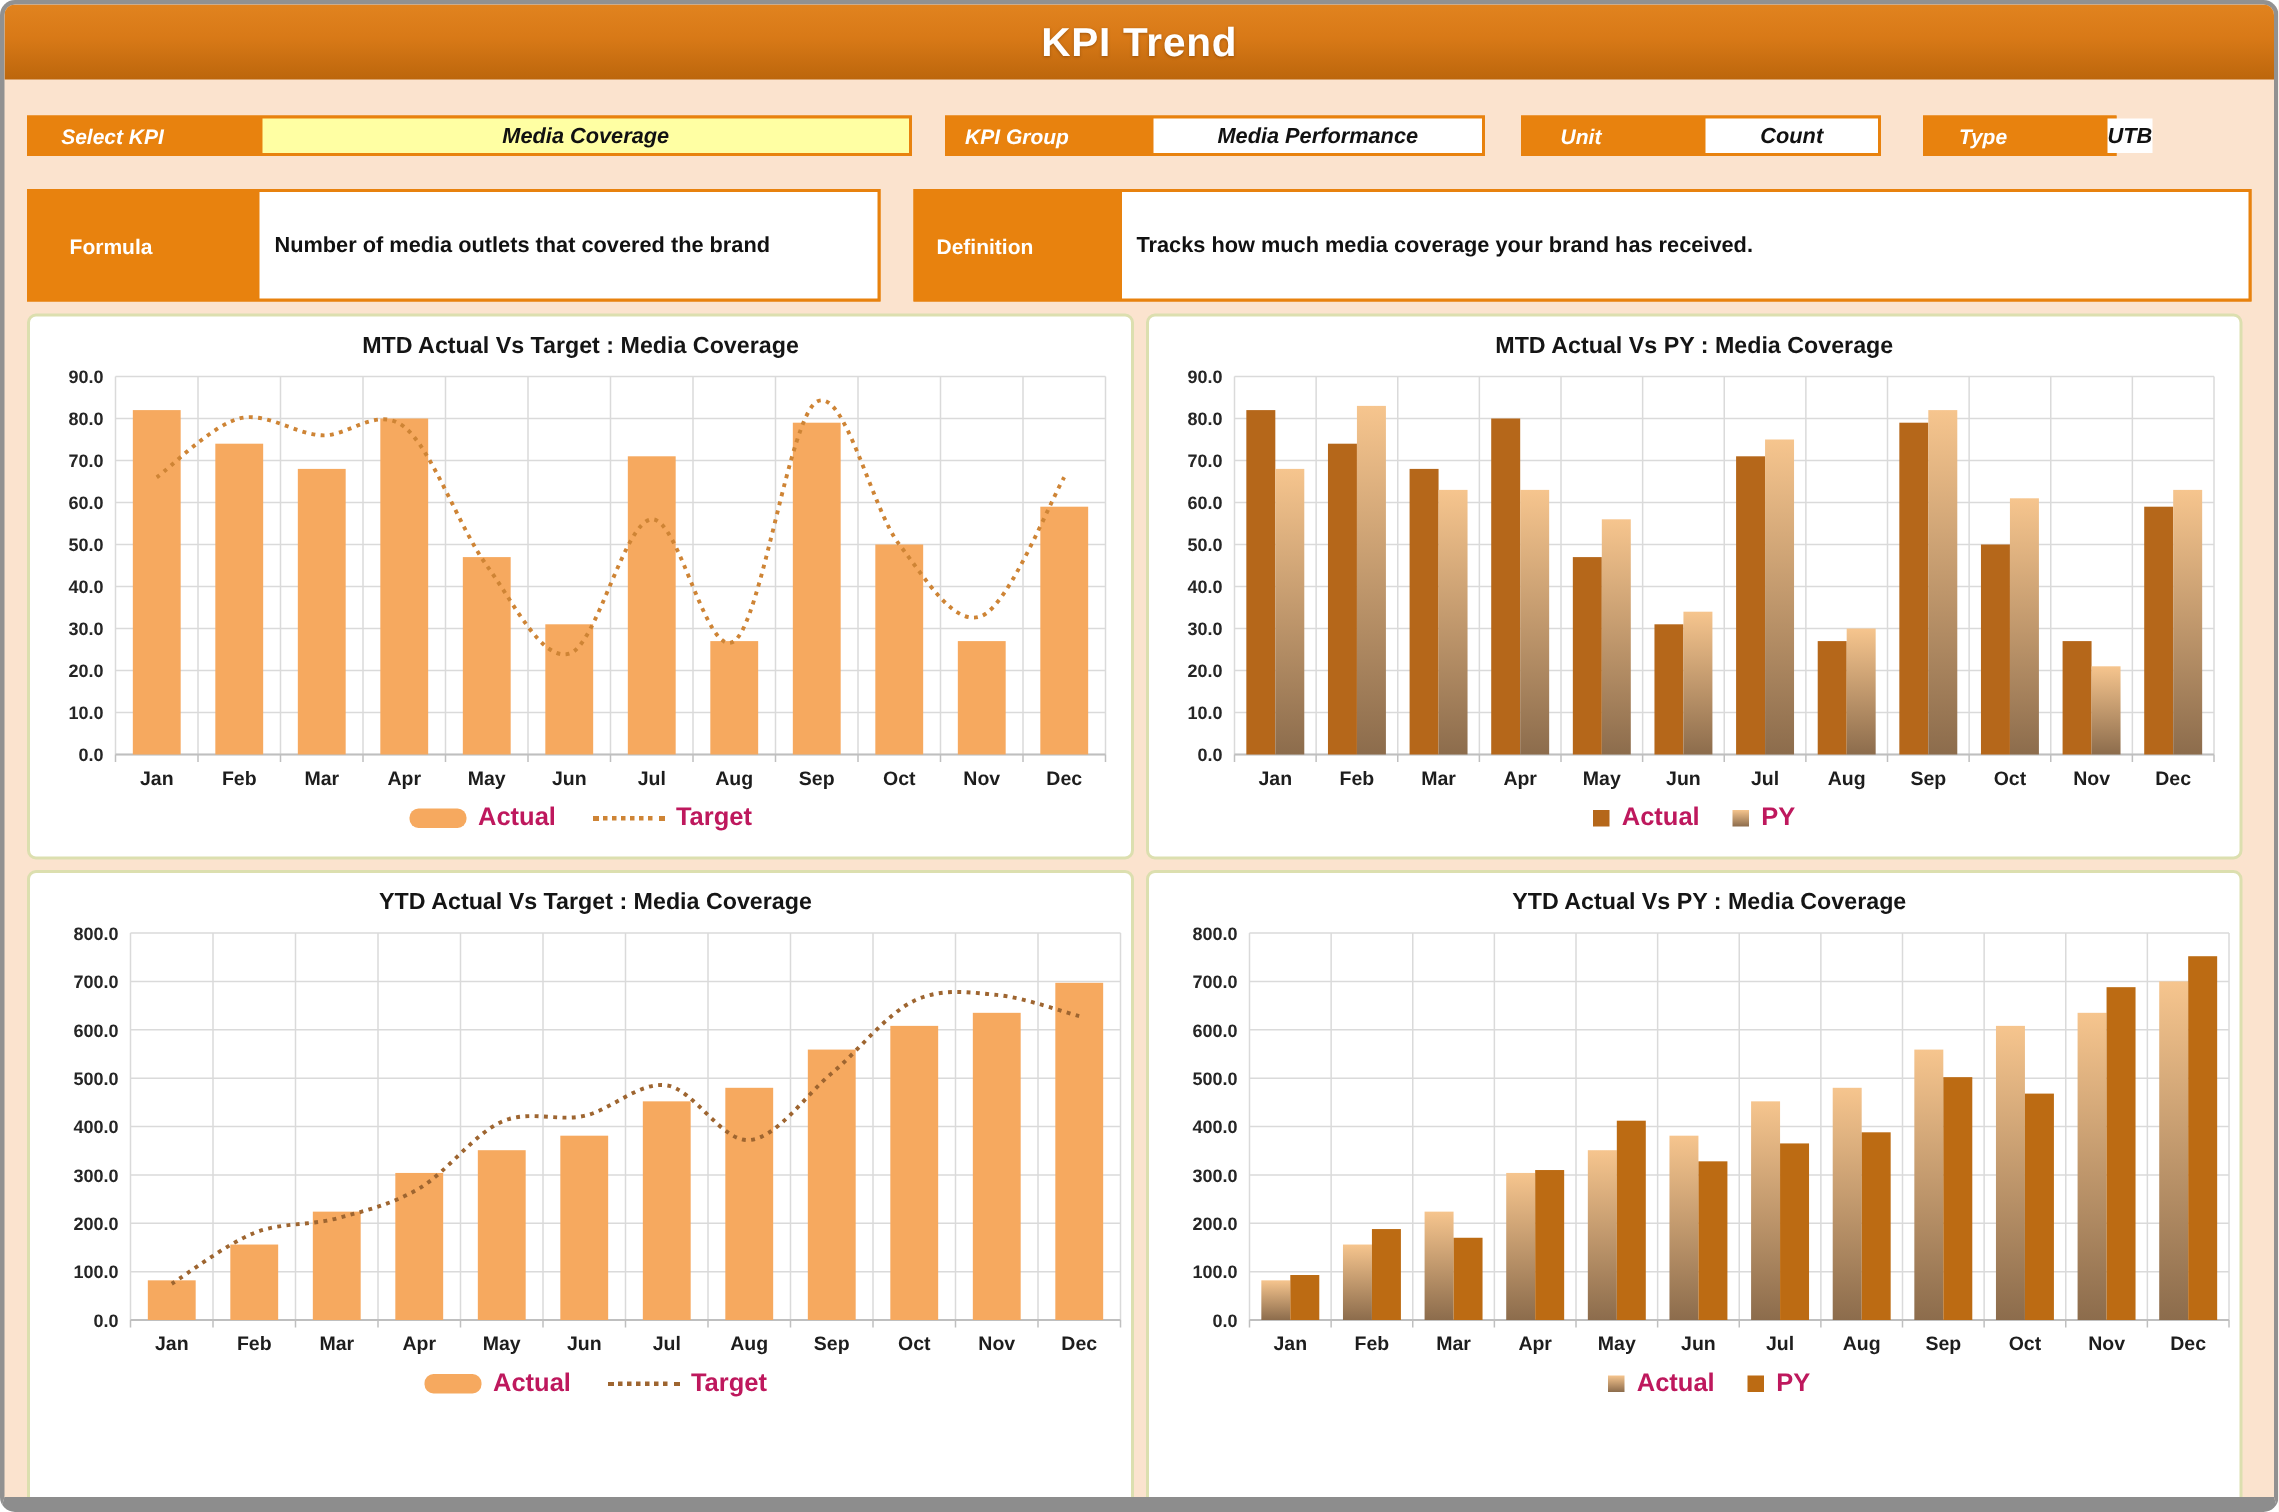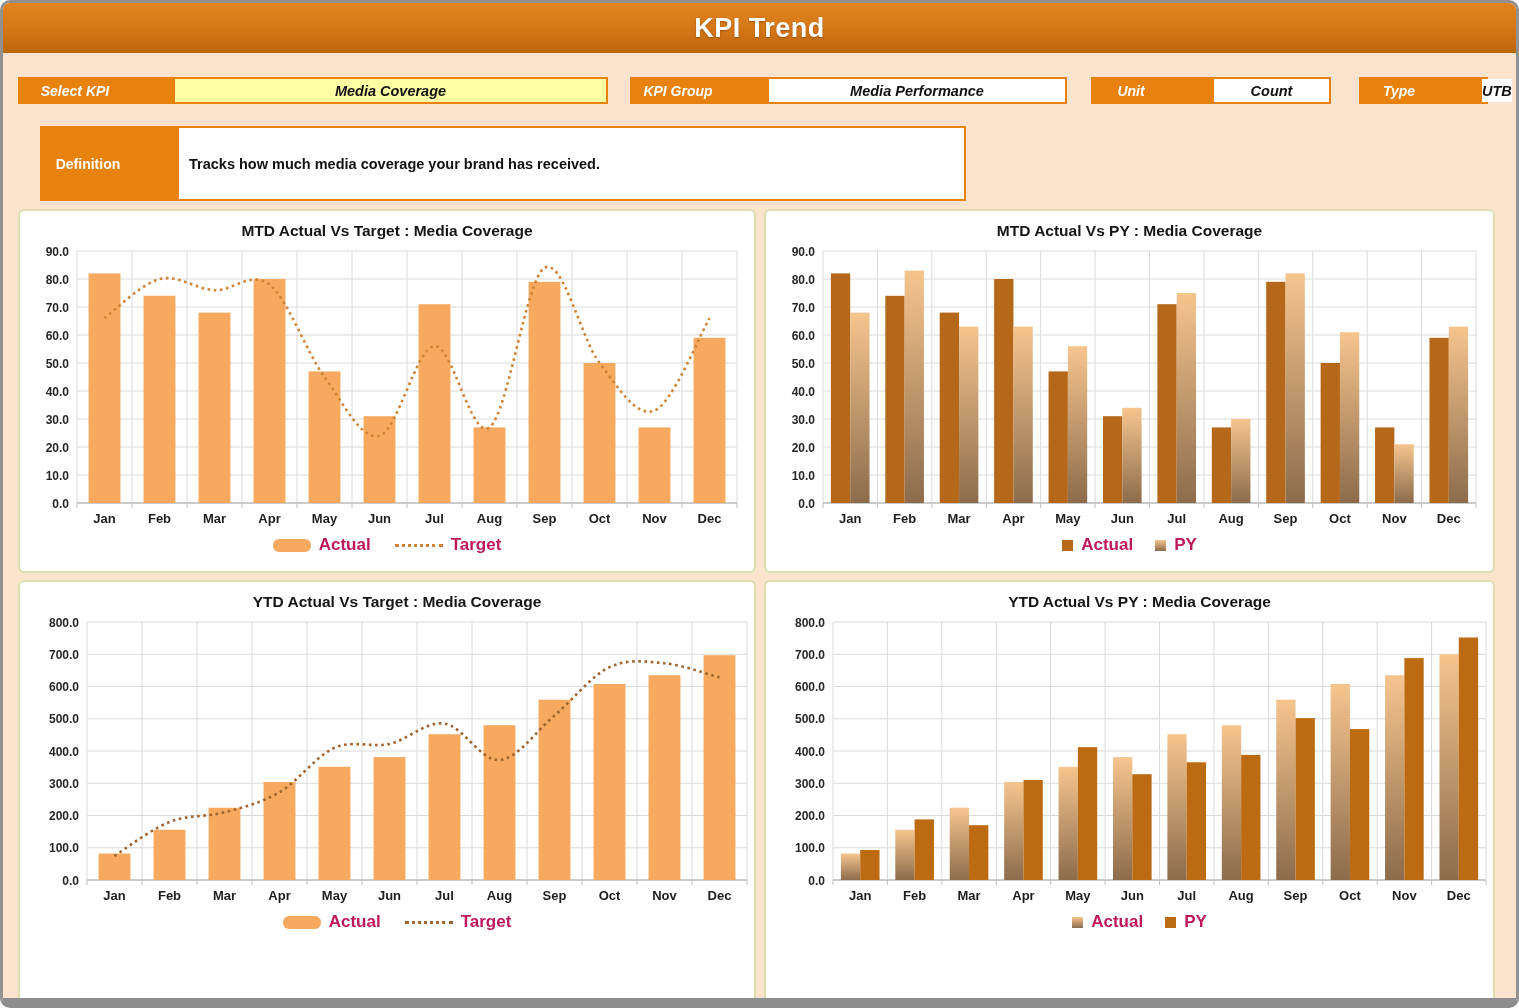--- a/index.html
+++ b/index.html
@@ -51,35 +51,39 @@
     <div class="page-title">KPI Trend</div>
   </div>
 
   <div class="content">
 
     <div class="row row1">
       <div class="ctl" style="width:590px">
         <div class="ctl-label" style="width:110px">Select KPI</div>
         <div class="ctl-value val-yellow">Media Coverage</div>
       </div>
-      <div class="ctl" style="width:437px;margin-left:22px">
+      <div class="ctl" style="width:360px;margin-left:22px">
         <div class="ctl-label" style="width:92px">KPI Group</div>
         <div class="ctl-value">Media Performance</div>
       </div>
       <div class="ctl" style="width:240px;margin-left:24px">
         <div class="ctl-label" style="width:76px">Unit</div>
         <div class="ctl-value">Count</div>
       </div>
       <div class="ctl" style="width:129px;margin-left:28px">
         <div class="ctl-label" style="width:76px">Type</div>
         <div class="ctl-value">UTB</div>
       </div>
     </div>
 
     <div class="row row2">
+      <div class="ctl" style="width:590px">
+        <div class="ctl-label" style="width:108px">Formula</div>
+        <div class="ctl-value">Number of media outlets that covered the brand</div>
+      </div>
       <div class="ctl" style="width:926px;margin-left:22px">
         <div class="ctl-label" style="width:92px">Definition</div>
         <div class="ctl-value">Tracks how much media coverage your brand has received.</div>
       </div>
     </div>
 
     <div class="charts">
 
       <div class="panel p-left p-top">
         <div class="chart-title">MTD Actual Vs Target : Media Coverage</div>

